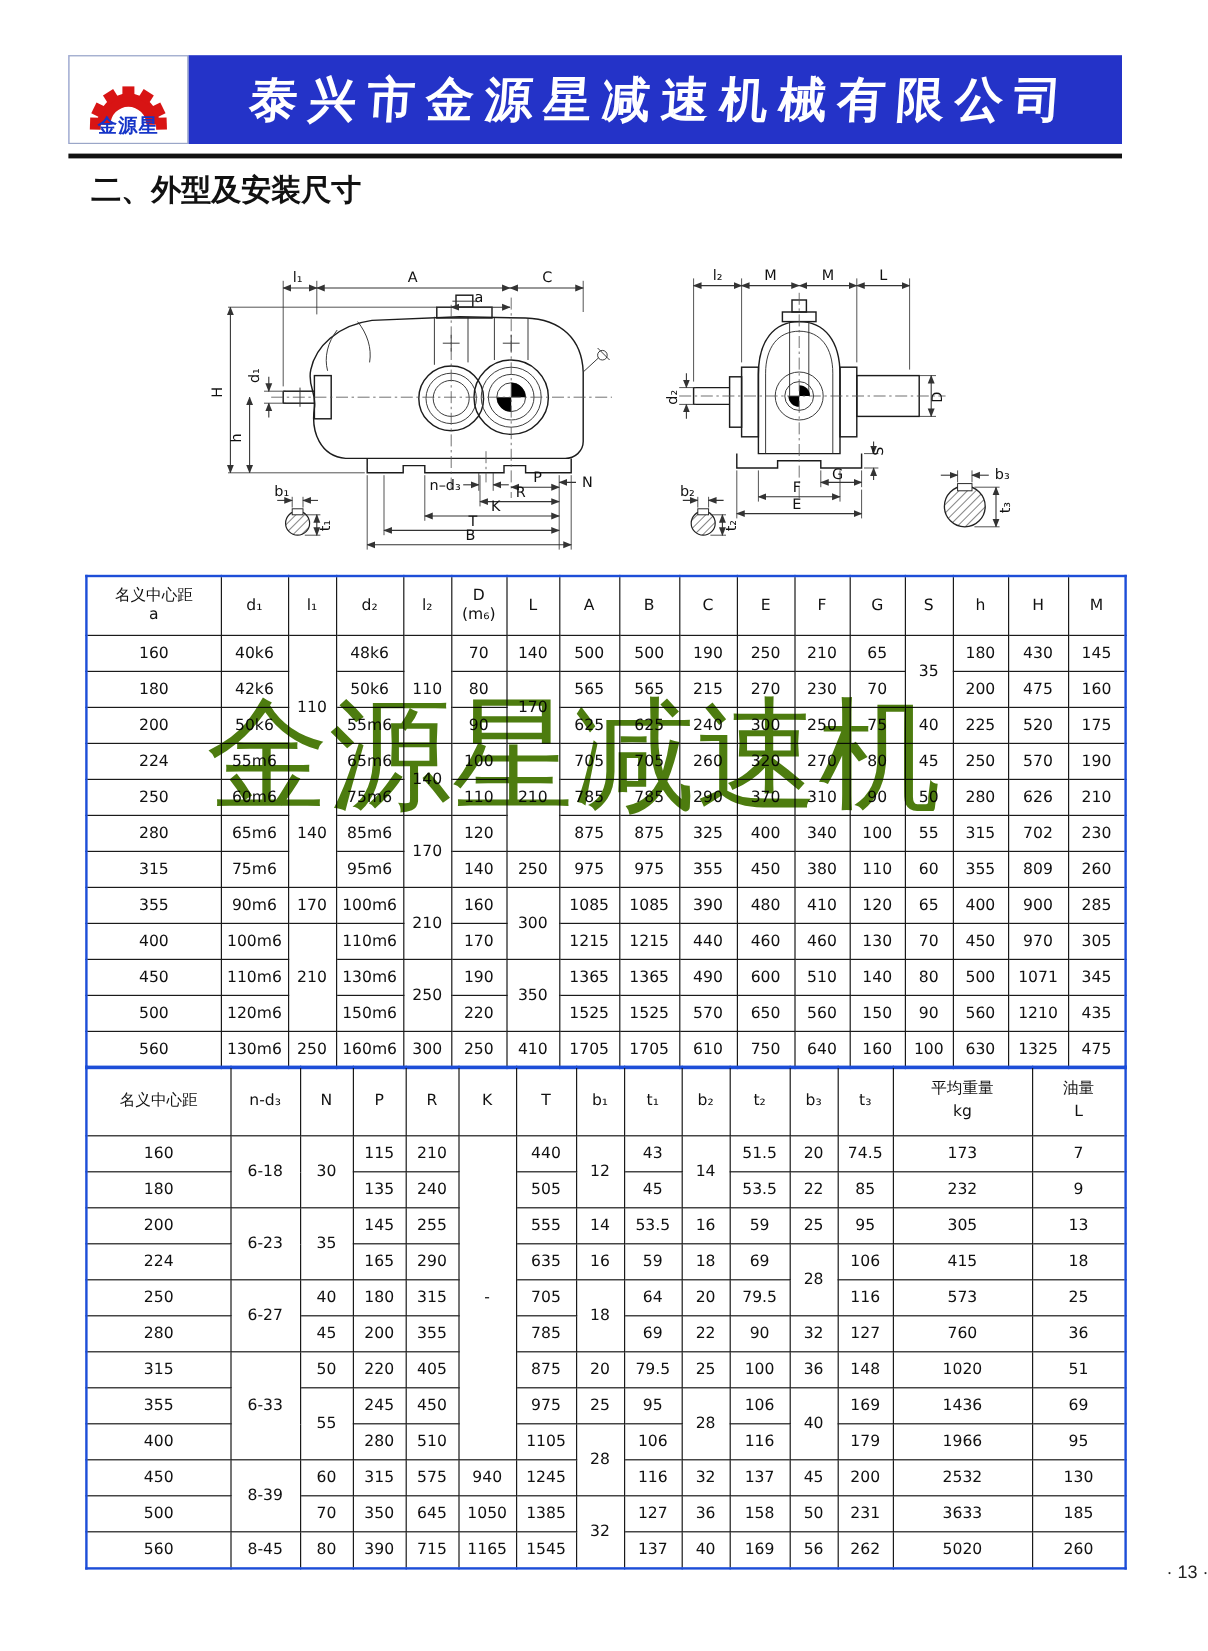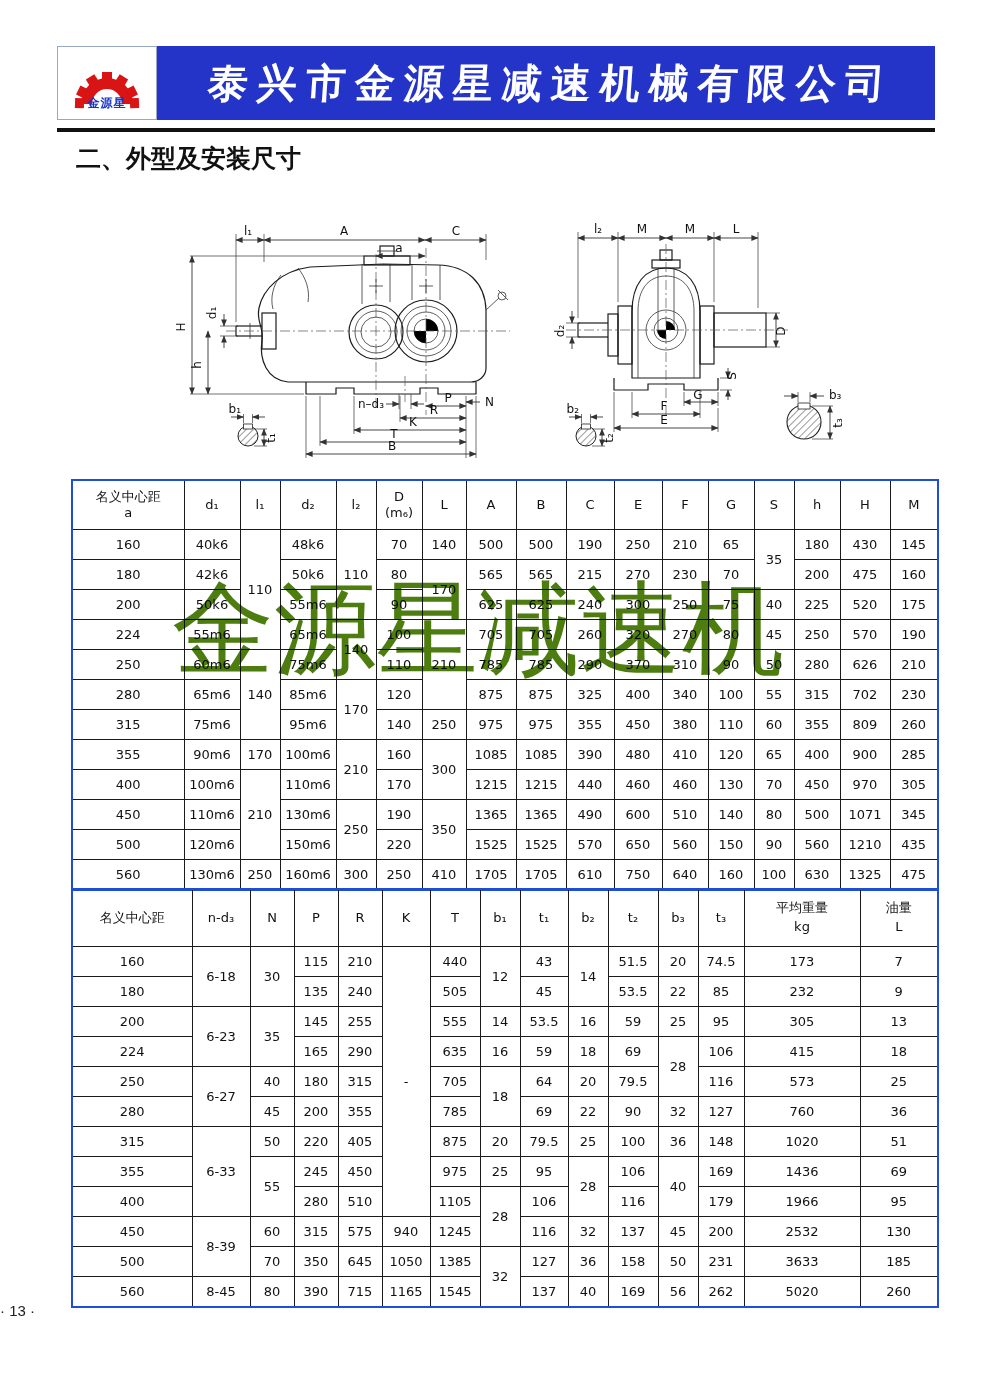--- a/index.html
+++ b/index.html
@@ -3,21 +3,21 @@
 <meta charset="utf-8">
 <style>
   html,body{margin:0;padding:0;background:#fff;}
   .page{position:relative;width:1007px;height:1376px;background:#fff;overflow:hidden;
         font-family:"Liberation Sans","DejaVu Sans",sans-serif;color:#111;}
   .banner{position:absolute;left:57px;top:46px;width:878px;height:74px;background:#2433c8;}
   .banner-text{position:absolute;left:110px;right:0;top:0;height:74px;display:flex;align-items:center;justify-content:center;
         color:#fff;font-family:"DejaVu Serif","Liberation Serif",serif;font-weight:bold;font-size:40px;letter-spacing:9px;
         transform:skewX(-4deg);white-space:nowrap;}
   .logo{position:absolute;left:57px;top:46px;width:100px;height:74px;background:#fff;border:1px solid #9aa6c8;box-sizing:border-box;}
-  .logo-text{position:absolute;left:0;width:100%;top:48px;text-align:center;font-size:12px;font-weight:bold;color:#1635c8;letter-spacing:1px;}
+  .logo-text{position:absolute;left:0;width:100%;top:48px;text-align:center;font-size:16px;font-weight:bold;color:#1635c8;letter-spacing:1px;}
   .rule{position:absolute;left:57px;top:128px;width:878px;height:4px;background:#111;}
   .section-title{position:absolute;left:76px;top:142px;font-size:25px;font-weight:bold;}
   .subtitle{position:absolute;left:76px;top:172px;font-size:17px;}
   .drawing{position:absolute;}
   .ol{stroke:#1c1c1c;stroke-width:1.2;fill:none;}
   .thin{stroke:#333;stroke-width:.8;fill:none;}
   .ext{stroke:#333;stroke-width:.7;fill:none;}
   .dim{stroke:#333;stroke-width:.9;fill:none;}
   .cl{stroke:#555;stroke-width:.7;fill:none;stroke-dasharray:10 3 2 3;}
   .dt{font-family:"DejaVu Sans",sans-serif;font-size:12px;fill:#111;}
@@ -27,21 +27,21 @@
   .tblwrap{position:absolute;z-index:1;}
   table{border-collapse:collapse;table-layout:fixed;background:transparent;}
   th,td{border:1px solid #1a1a1a;text-align:center;vertical-align:middle;
         font-family:"DejaVu Sans",sans-serif;background:transparent;}
   #table1 table{width:866px;} #table2 table{width:866px;}
   #table1 th{height:46px;font-size:13px;font-weight:normal;white-space:pre-line;line-height:1.25;}
   #table2 th{height:54px;font-size:13px;font-weight:normal;white-space:pre-line;line-height:1.45;}
   #table1 td{height:27px;font-size:13px;}
   #table2 td{height:27px;font-size:13px;}
   table{border:2px solid #1d4ed8;}
-  .footer{position:absolute;left:0;top:1302px;width:100%;text-align:left;font-size:15px;color:#222;}
+  .footer{position:absolute;left:0;top:1302px;width:100%;text-align:right;font-size:15px;color:#222;}
 </style>
 </head>
 <body>
 
 <div class="page">
 
   <div class="banner">
     <div class="banner-text">泰兴市金源星减速机械有限公司</div>
   </div>
   <div class="logo">

